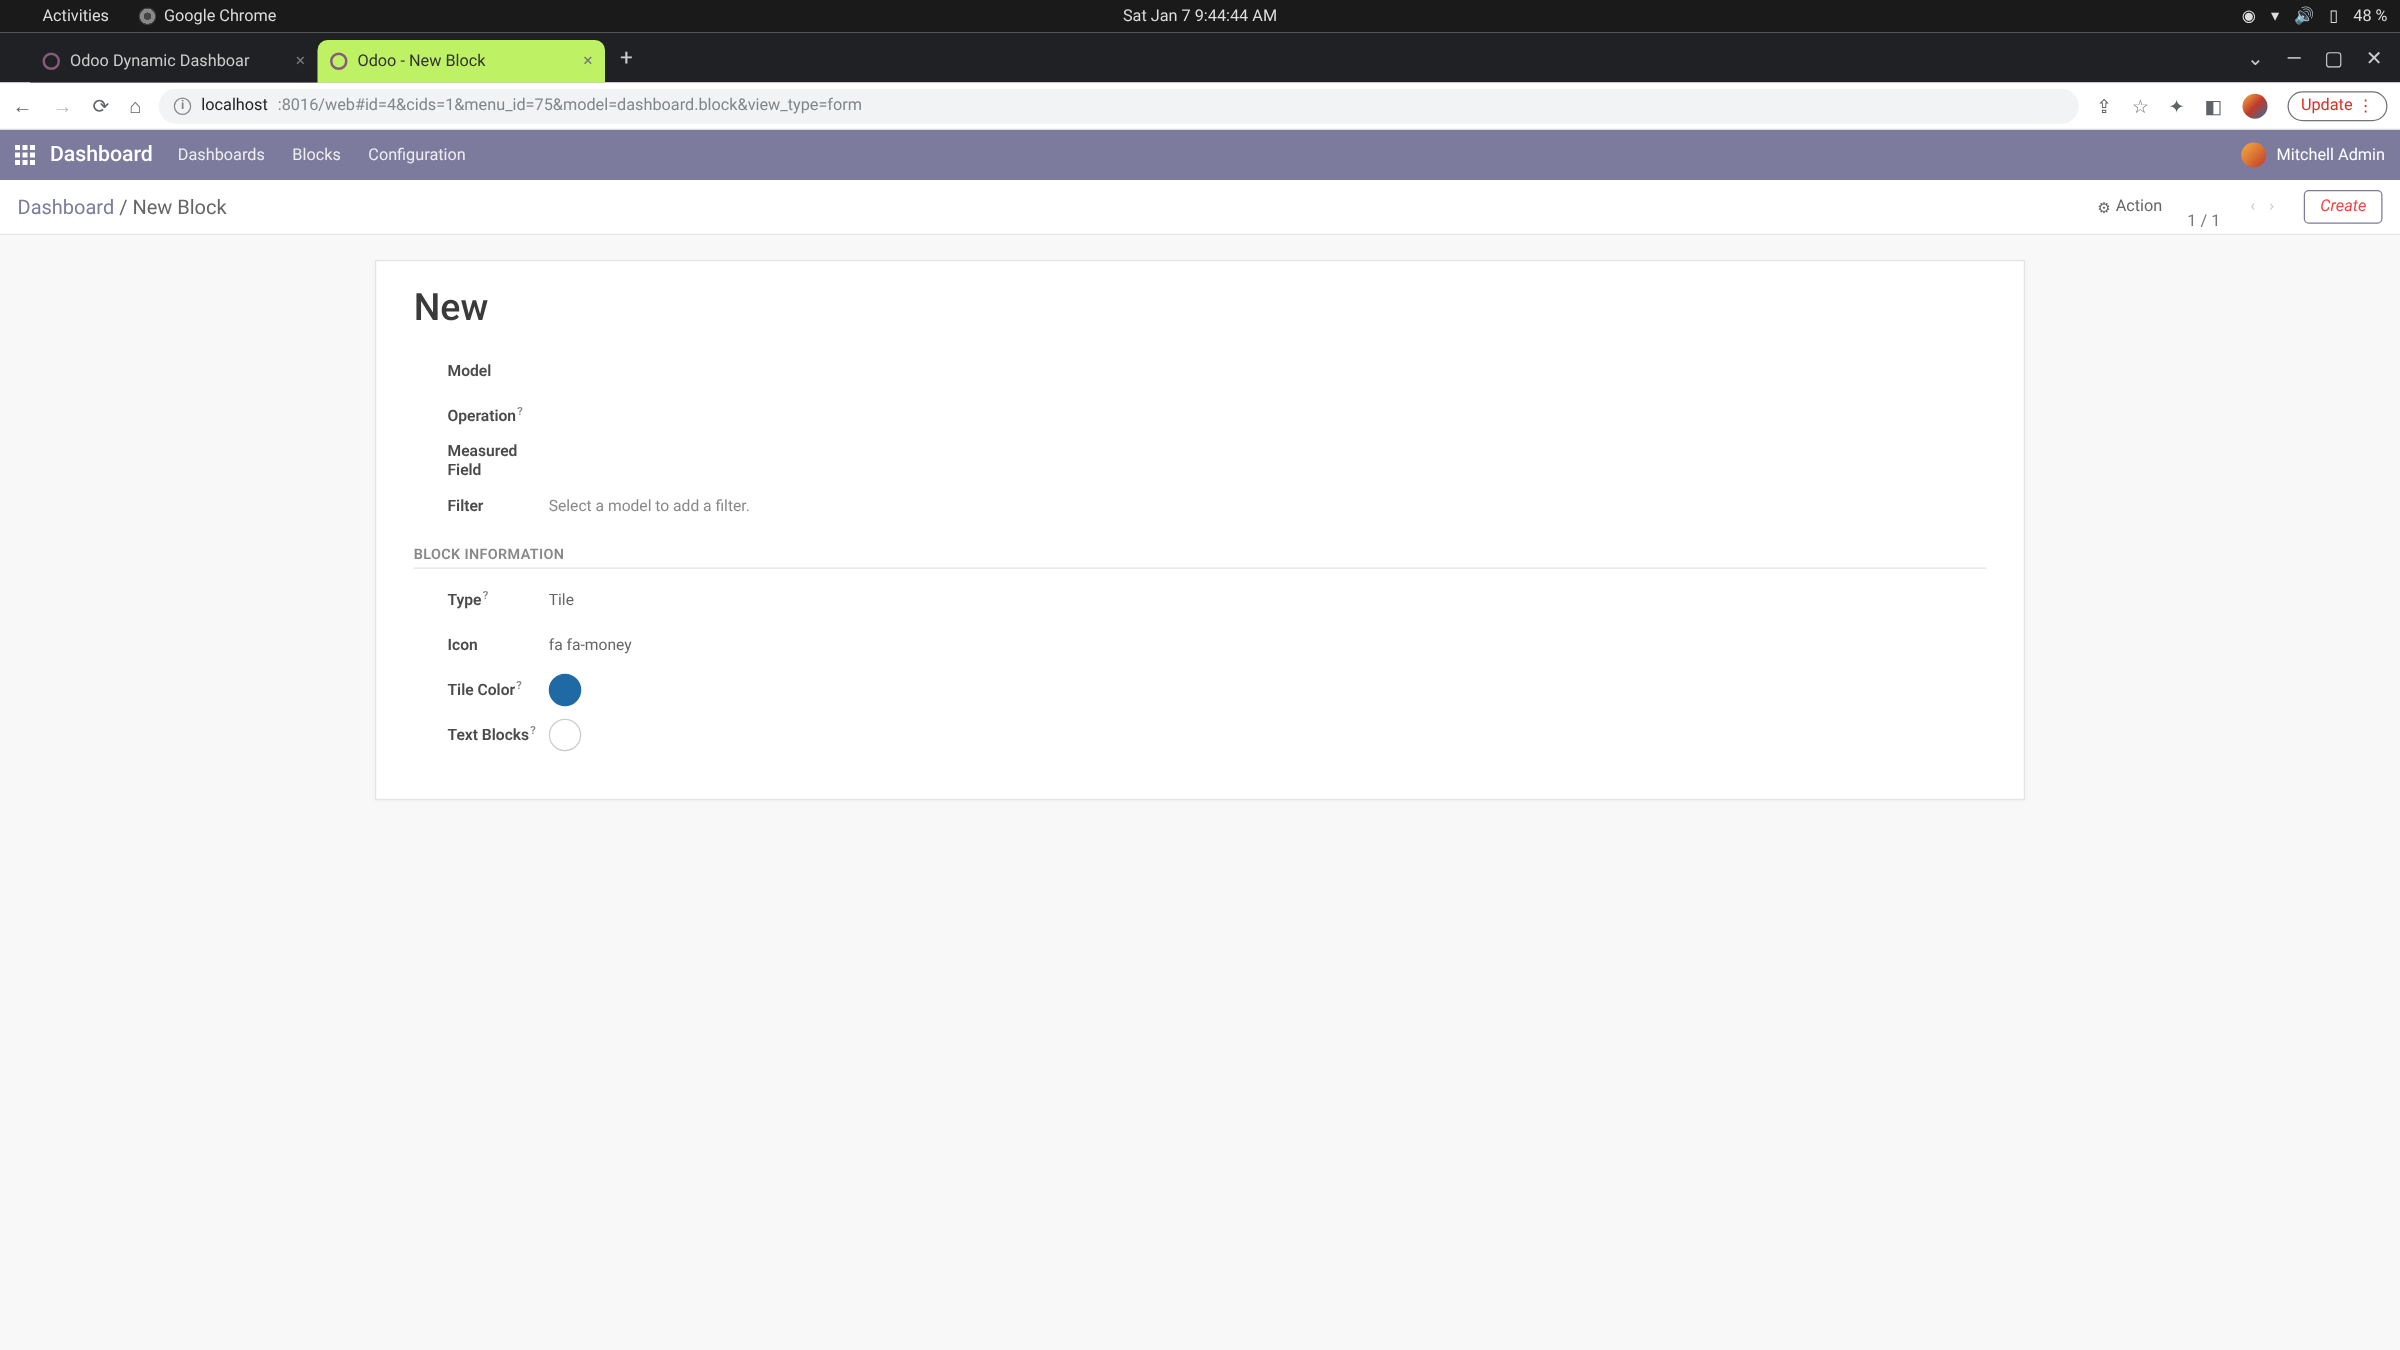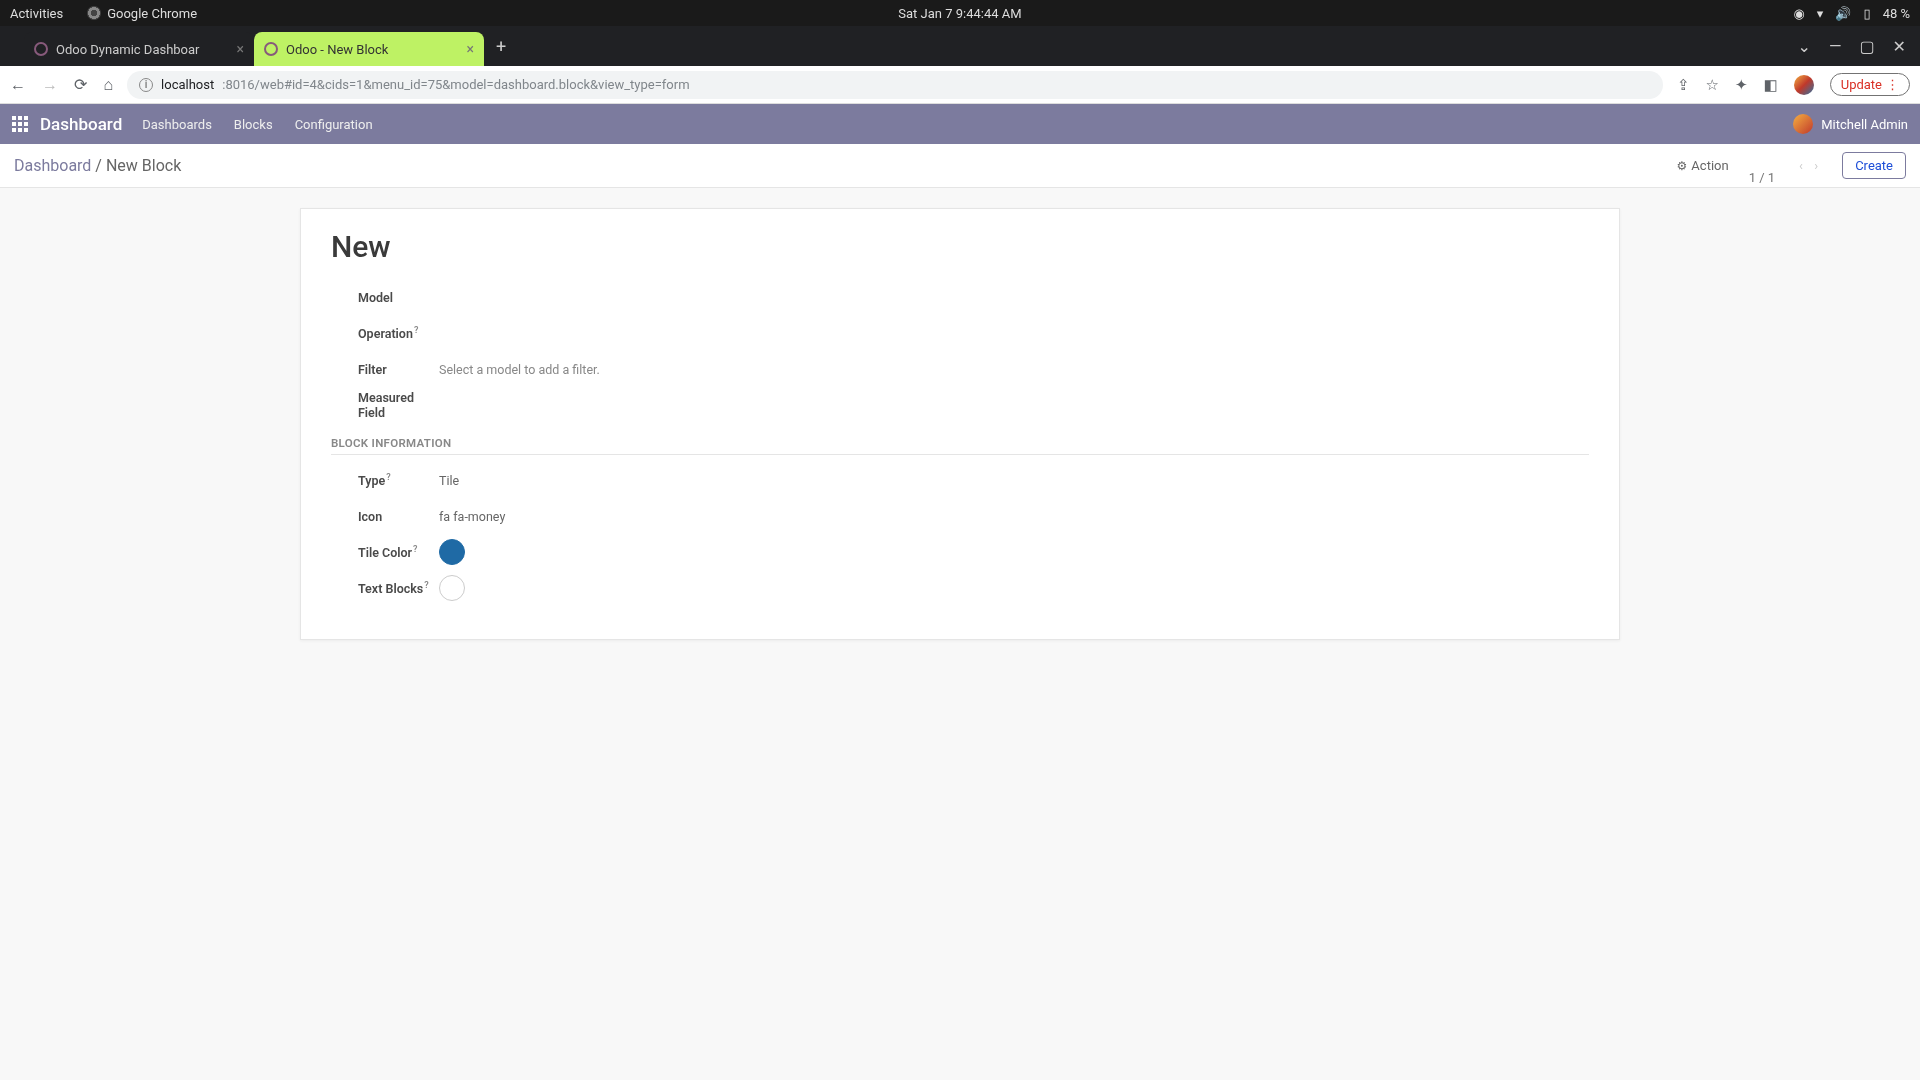--- a/index.html
+++ b/index.html
@@ -1,20 +1,20 @@
 <!DOCTYPE html>
 <html><head>
 <meta charset="utf-8">
 <style>
 * { margin: 0; padding: 0; box-sizing: border-box; font-family: -apple-system, BlinkMacSystemFont, "Segoe UI", Roboto, Ubuntu, "Helvetica Neue", Arial, sans-serif; }
 body { width: 1920px; height: 1080px; background: #f8f8f8; overflow: hidden; }
 
 
 .os-bar { background: #1a1a1a; color: #ddd; height: 26px; display: flex; align-items: center; font-size: 13px; padding: 0 10px; }
-.os-left { display: flex; gap: 24px; align-items: center; }
+.os-left { display: flex; gap: 24px; align-items: center; margin-left: 24px; }
 .os-left .chrome { display: flex; align-items: center; gap: 6px; }
 .chrome-icon { width: 14px; height: 14px; border-radius: 50%; background: radial-gradient(circle, #444 30%, #888 31%, #888 60%, #444 61%); display:inline-block; }
 .os-center { position: absolute; left: 50%; transform: translateX(-50%); }
 .os-right { margin-left: auto; display: flex; align-items: center; gap: 12px; }
 
 
 .tab-strip { background: #202124; height: 40px; display: flex; align-items: flex-end; padding-left: 24px; }
 .tab { height: 34px; display: flex; align-items: center; gap: 8px; padding: 0 10px; border-radius: 8px 8px 0 0; font-size: 13px; color: #ccc; min-width: 230px; position: relative; }
 .tab.active { background: #bef264; color: #333; }
 .tab .favicon { width: 14px; height: 14px; border-radius: 50%; border: 2px solid #875A7B; display:inline-block; }
@@ -45,21 +45,21 @@
 
 
 .control-bar { background: #fff; height: 44px; border-bottom: 1px solid #e5e5e5; display: flex; align-items: center; padding: 0 14px; }
 .breadcrumb { font-size: 16px; color: #666; }
 .breadcrumb a { color: #7C7B9E; text-decoration: none; }
 .control-right { margin-left: auto; display: flex; align-items: center; gap: 20px; font-size: 13px; color: #666; }
 .action-btn { display: flex; align-items: center; gap: 4px; cursor: pointer; }
 .gear { font-size: 12px; }
 .pager { color: #777; margin-top: 24px; }
 .pager-arrows span { color: #ccc; padding: 0 4px; }
-.create-btn { border: 1px solid #7C7B9E; color: #1d4ed8; padding: 5px 12px; border-radius: 4px; font-size: 13px; background:#fff; cursor:pointer; }
+.create-btn { border: 1px solid #7C7B9E; color: #ef4444; padding: 5px 12px; border-radius: 4px; font-size: 13px; background:#fff; cursor:pointer;font-style:italic; }
 
 
 .form-wrap { padding: 20px 0; display: flex; justify-content: center; }
 .sheet { background: #fff; width: 1320px; border: 1px solid #e5e5e5; box-shadow: 0 1px 3px rgba(0,0,0,0.05); padding: 20px 30px 30px 30px; }
 .sheet h1 { font-size: 30px; font-weight: 500; color: #3a3a3a; margin-bottom: 18px; }
 .field-row { display: flex; align-items: center; min-height: 30px; margin-bottom: 6px; }
 .field-label { width: 108px; font-size: 12.5px; font-weight: 600; color: #4a4a4a; padding-left: 27px; }
 .field-value { font-size: 12.5px; color: #666; }
 .field-value.muted { color: #888; }
 .help-q { font-size: 9px; color: #888; vertical-align: super; margin-left: 1px; }
@@ -189,29 +189,29 @@
     </div>
 
     <div class="field-row">
       <div class="field-label">
         <span>Operation</span><span class="help-q">?</span>
       </div>
       <div class="field-value"></div>
     </div>
 
     <div class="field-row">
+      <div class="field-label">Measured Field</div>
+      <div class="field-value"></div>
+    </div>
+
+    <div class="field-row">
       <div class="field-label">Filter</div>
       <div class="field-value muted">Select a model to add a filter.</div>
     </div>
 
-    <div class="field-row">
-      <div class="field-label">Measured Field</div>
-      <div class="field-value"></div>
-    </div>
-
     <div class="section-title">BLOCK INFORMATION</div>
     <hr class="section-divider">
 
     <div class="field-row">
       <div class="field-label">
         <span>Type</span><span class="help-q">?</span>
       </div>
       <div class="field-value">Tile</div>
     </div>
 

